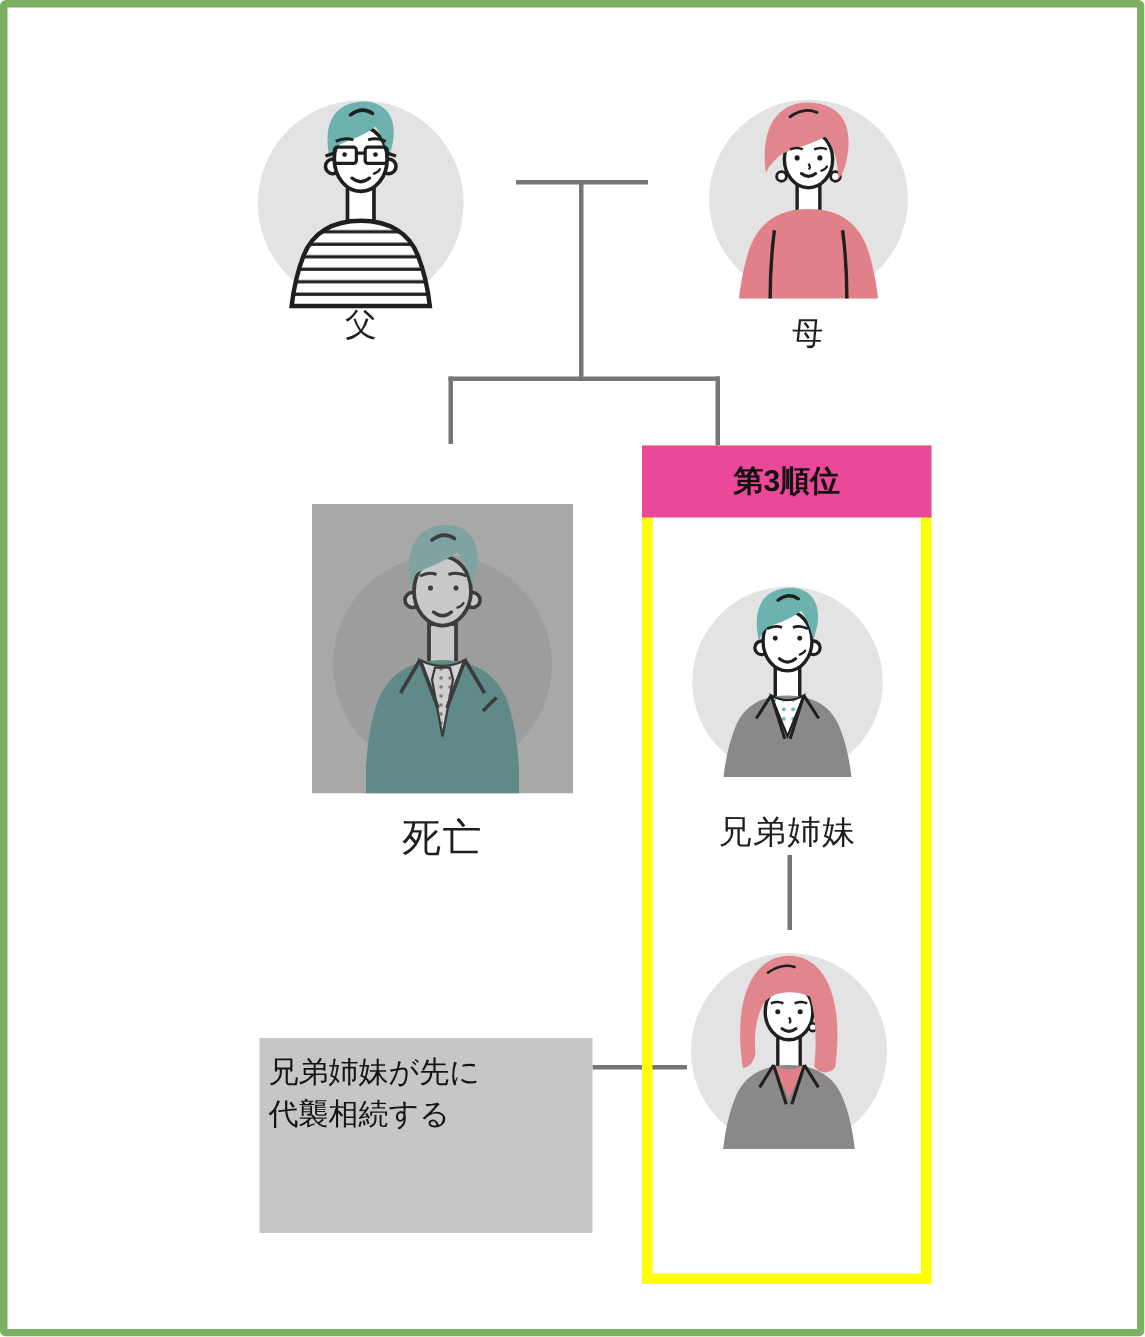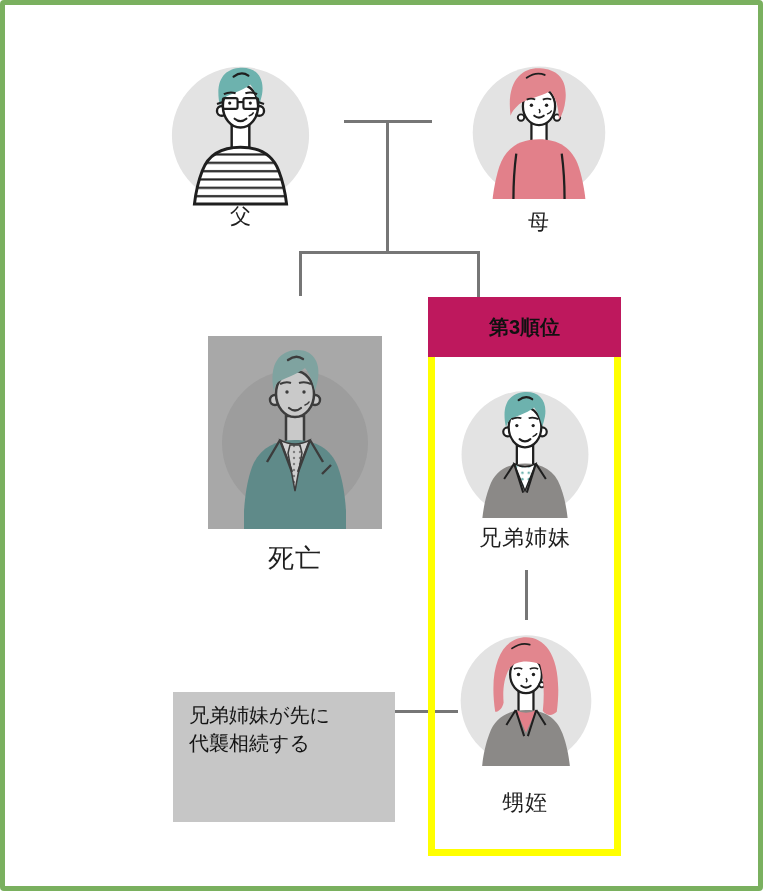--- a/index.html
+++ b/index.html
@@ -13,30 +13,30 @@
     position:absolute;text-align:center;color:#1f1f1f;
     font-size:21px;font-weight:500;letter-spacing:1px;z-index:3;
   }
   .avatar{position:absolute;z-index:3;}
   .avatar svg{overflow:visible;display:block;}
   .highlight-box{
     position:absolute;left:423px;top:292px;width:193px;height:559px;
     box-sizing:border-box;border:7px solid #ffff00;background:transparent;z-index:2;
   }
   .highlight-header{
-    position:absolute;left:-7px;top:-7px;width:193px;height:60px;
-    background:#be185d;display:flex;flex-direction:column;justify-content:center;
+    position:absolute;left:-7px;top:-7px;width:193px;height:48px;
+    background:#ec4899;display:flex;flex-direction:column;justify-content:center;
     align-items:center;z-index:2;
   }
   .highlight-header div{
     font-size:20px;font-weight:bold;color:#111;line-height:27px;white-space:nowrap;
   }
   .annotation-box{
     position:absolute;left:168px;top:687px;width:222px;height:130px;
-    background:#c6c6c6;box-sizing:border-box;padding:9px 0 0 16px;z-index:1;
+    background:#c6c6c6;box-sizing:border-box;padding:9px 0 0 6px;z-index:1;
   }
   .annotation-box div{
     font-size:20px;color:#141414;line-height:28px;white-space:nowrap;
   }
   .deceased-tile{position:absolute;left:203px;top:331px;z-index:1;}
 </style>
 </head>
 <body>
 
 <div class="stage">
@@ -154,40 +154,39 @@
       <ellipse cx="75" cy="50" rx="18" ry="22" fill="#ffffff" stroke="#1f1f1f" stroke-width="2.5"></ellipse>
       <path d="M54,50 C48,22 60,12 75,11 C90,10 100,20 97,38 C96,43 95,46 94,49 C91,37 88,32 85,28 C76,35 64,38 59,41 C56,44 55,47 54,50 Z" fill="#6db2ae"></path>
       <path d="M68,20 Q76,14 83,19" fill="none" stroke="#1f1f1f" stroke-width="2.4" stroke-linecap="round"></path>
       <circle cx="66" cy="48" r="1.8" fill="#1f1f1f"></circle>
       <circle cx="84" cy="48" r="1.8" fill="#1f1f1f"></circle>
       <path d="M60,41 Q66,38 71,40 M79,40 Q84,38 90,41" fill="none" stroke="#1f1f1f" stroke-width="2"></path>
       <path d="M69,63 Q75,68 81,63" fill="none" stroke="#1f1f1f" stroke-width="2.2" stroke-linecap="round"></path>
       <path d="M84,60 Q87,59 88,57" fill="none" stroke="#1f1f1f" stroke-width="1.6" stroke-linecap="round"></path>
     </svg>
   </div>
-  <div class="node-label" style="left:432px;top:518px;width:176px;font-size:22px;">兄弟姉妹</div>
+  <div class="node-label" style="left:432px;top:535px;width:176px;font-size:22px;">兄弟姉妹</div>
 
   <div class="avatar" style="left:451px;top:621px;">
     <svg width="140" height="140" viewBox="0 0 150 150">
       <circle cx="75" cy="80" r="70" fill="#e3e3e3"></circle>
       <path d="M67,68 L67,93 Q75,97 83,93 L83,68 Z" fill="#ffffff" stroke="#1f1f1f" stroke-width="2.4"></path>
       <path d="M75,90 C56,90 42,98 36,115 C31,128 29,141 28,150 L122,150 C121,141 119,128 114,115 C108,98 94,90 75,90 Z" fill="#8b8987"></path>
       <path d="M64,90 L75,114 L86,90 Q75,96 64,90 Z" fill="#e2808a"></path>
       <path d="M64,90 L54,106 M86,90 L96,106 M64,90 L73,118 M86,90 L77,118" fill="none" stroke="#1f1f1f" stroke-width="2.2"></path>
       <ellipse cx="75" cy="52" rx="17" ry="20" fill="#ffffff" stroke="#1f1f1f" stroke-width="2.4"></ellipse>
       <circle cx="92" cy="63" r="2.8" fill="#ffffff" stroke="#1f1f1f" stroke-width="1.8"></circle>
       <path d="M42,92 C34,38 52,12 75,12 C98,12 115,37 108,92 C103,97 97,96 93,91 C95,73 94,54 90,41 C78,36 63,37 57,46 C51,56 50,70 51,82 C50,88 46,92 42,92 Z" fill="#e2868e"></path>
       <path d="M60,24 Q70,17 79,20" fill="none" stroke="#1f1f1f" stroke-width="1.8" stroke-linecap="round"></path>
       <circle cx="67" cy="52" r="1.8" fill="#1f1f1f"></circle>
       <circle cx="83" cy="52" r="1.8" fill="#1f1f1f"></circle>
       <path d="M62,46 Q67,44 71,46 M79,46 Q84,44 88,46" fill="none" stroke="#1f1f1f" stroke-width="1.8"></path>
       <path d="M75,56 Q77,59 75,60" fill="none" stroke="#1f1f1f" stroke-width="1.6"></path>
       <path d="M70,64 Q75,68 80,64" fill="none" stroke="#1f1f1f" stroke-width="2.2" stroke-linecap="round"></path>
     </svg>
   </div>
-  <div class="node-label" style="left:432px;top:783px;width:176px;font-size:22px;">甥姪</div>
 
   <div class="annotation-box">
     <div>兄弟姉妹が先に</div>
     <div>代襲相続する</div>
   </div>
 
 </div>
 
 </body></html>

